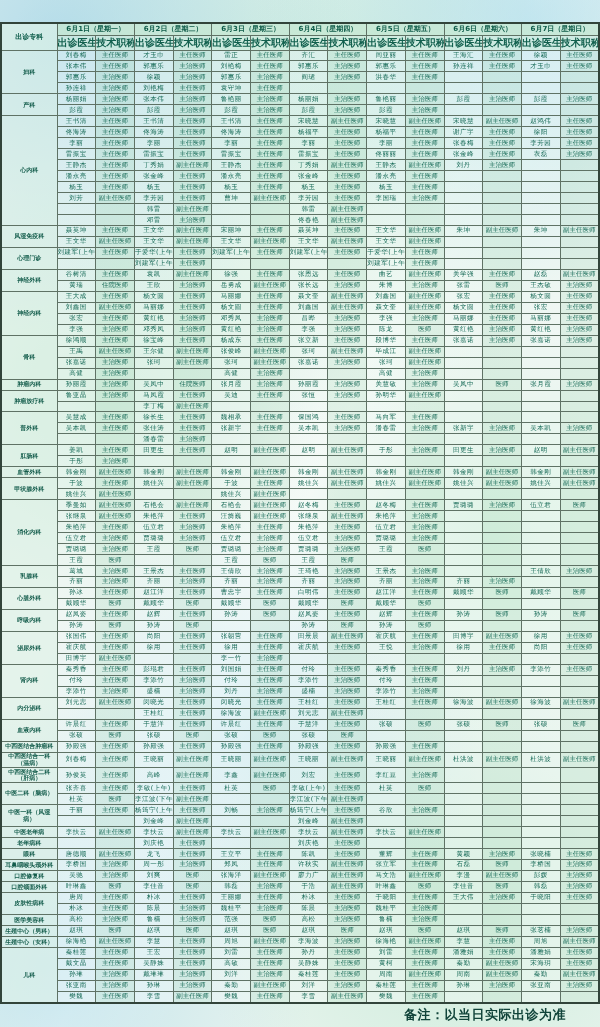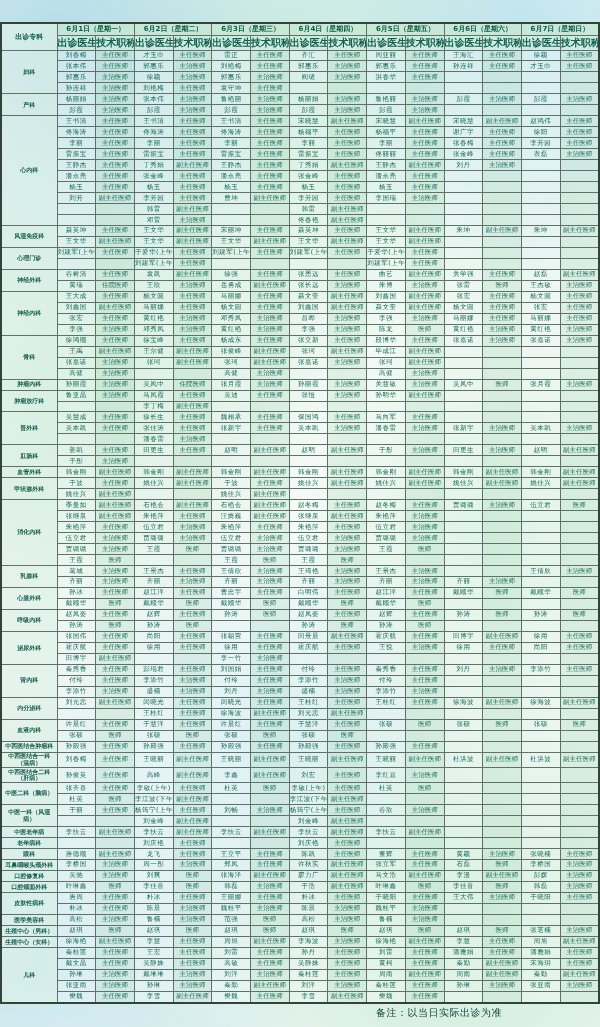--- a/index.html
+++ b/index.html
@@ -43,22 +43,22 @@
   th.corner { font-size:7px; font-weight:bold; color:#12604e; background:rgba(222,242,230,.65); }
   th.dept {
     font-size:6px; line-height:6.5px; white-space:normal;
     font-weight:bold; color:#135c4b;
     background:rgba(224,243,232,.55); padding:0 1px;
   }
   td.name  { font-size:6.5px; color:#176a57; background:rgba(255,255,255,.30); letter-spacing:.5px; }
   td.titl  { font-size:6.5px; color:#176a57; background:rgba(198,230,208,.34); }
   tr.group-start td, tr.group-start th { border-top:1.8px solid #33453b; }
   .note {
-    position:absolute; top:1006px; left:376px;
-    font-size:10px; font-weight:normal; color:#11443a; letter-spacing:.5px;
+    position:absolute; top:1006px; left:404px;
+    font-size:13px; font-weight:bold; color:#11443a; letter-spacing:.5px;
   }
 </style>
 </head>
 <body>
 
 <div class="page">
 
   <table class="grid">
     <colgroup>
       <col style="width:56px">

